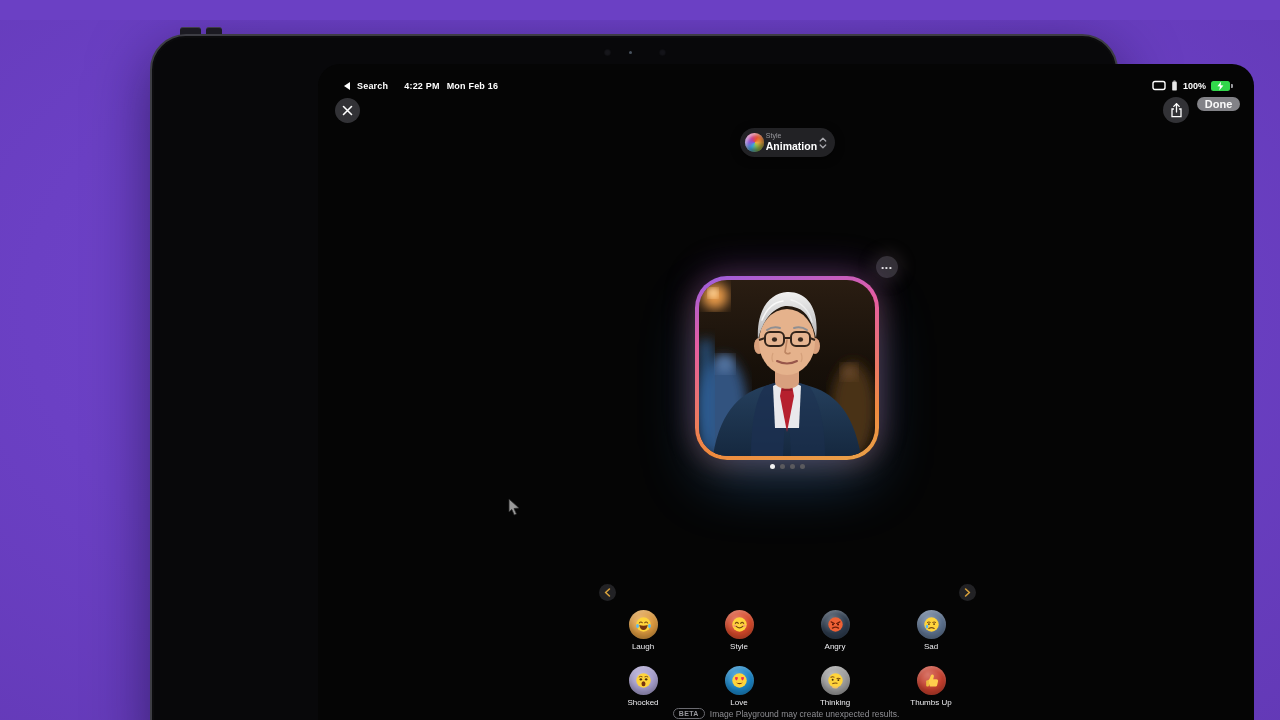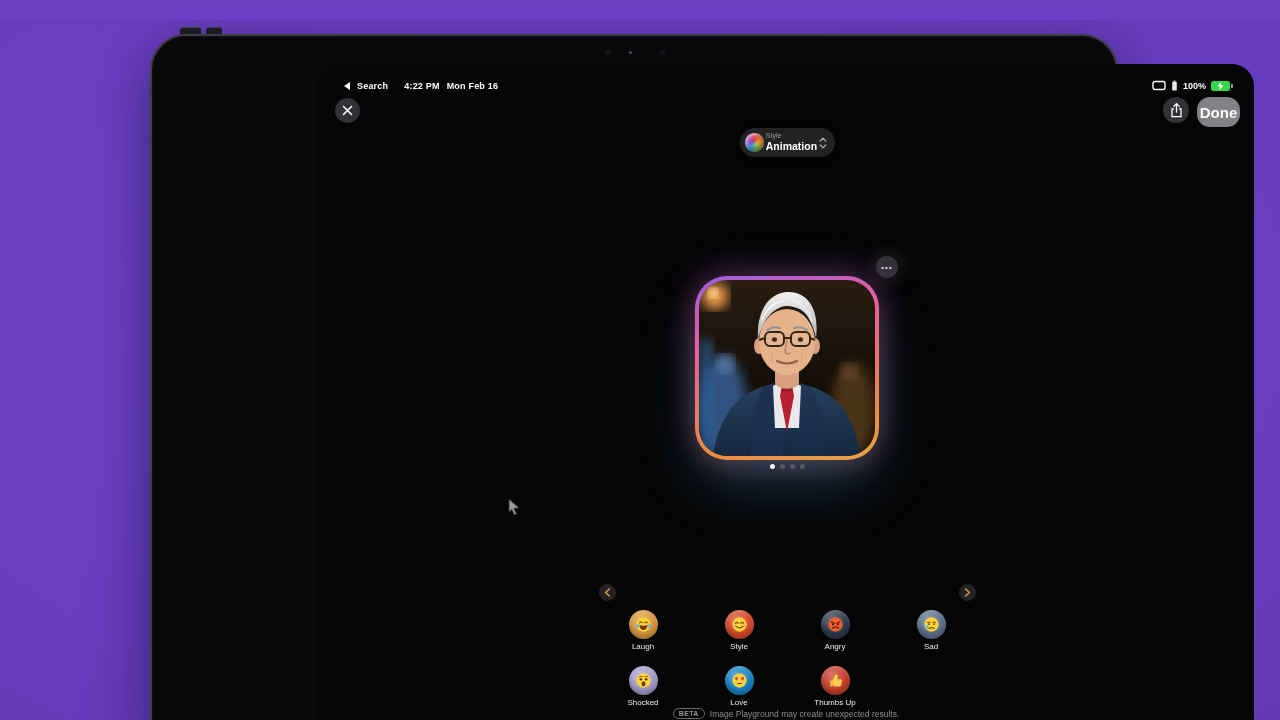--- a/index.html
+++ b/index.html
@@ -25,22 +25,22 @@
   .status-right { position:absolute; right:24px; top:16px; display:flex; align-items:center;
                   gap:5px; color:#fff; font-size:9px; font-weight:700;padding-left:22px; }
   .batt-green { position:relative; width:19px; height:10px; background:#32d74b;
                 border-radius:2.5px; }
   .batt-green::after { content:""; position:absolute; right:-3px; top:3px; width:2px; height:4px;
                        background:#9a9a9e; border-radius:0 1px 1px 0; }
 
   
   .round-btn { position:absolute; display:flex; align-items:center; justify-content:center;
                border-radius:50%; background:#323236; cursor:default; }
-  .done-btn { position:absolute; left:879px; top:33px; width:43px; height:30px; border-radius:13px;
-              background:#828287; color:#fafafa; font-size:15px; font-weight:700;
+  .done-btn { position:absolute; left:879px; top:33px; width:43px; height:14px; border-radius:13px;
+              background:#828287; color:#fafafa; font-size:11px; font-weight:700;
               display:flex; align-items:center; justify-content:center; }
 
   .style-pill { position:absolute; left:422px; top:64px; width:95px; height:29px;
                 background:#222225; border-radius:15px; display:flex; align-items:center;
                 padding:0 8px 0 5px; gap:2px; box-shadow:0 2px 8px rgba(0,0,0,.5); }
   .style-swirl { width:19px; height:19px; border-radius:50%;
                  background:conic-gradient(from 30deg,#e8562d,#f0a840,#9acb4c,#38a8e0,#8458d8,#c83c8a,#e8562d);
                  box-shadow:inset -2px -3px 4px rgba(0,0,0,.45), inset 2px 2px 3px rgba(255,255,255,.55); }
   .style-text { display:flex; flex-direction:column; line-height:1.15; flex:1; }
   .style-label { font-size:7px; color:#98989d; }
@@ -325,20 +325,34 @@
               <svg viewBox="0 0 20 20">
                 <circle cx="10" cy="10" r="7.6" fill="#ffd43b"></circle>
                 <path d="M6.8,10 C4.4,8.2 5.4,5.4 6.8,6.6 C8.2,5.4 9.2,8.2 6.8,10 Z" fill="#ee2b52"></path>
                 <path d="M13.2,10 C10.8,8.2 11.8,5.4 13.2,6.6 C14.6,5.4 15.6,8.2 13.2,10 Z" fill="#ee2b52"></path>
                 <path d="M6.4,12 Q10,15.8 13.6,12 Q10,13.4 6.4,12 Z" fill="#77340e"></path>
               </svg>
             </div>
             <span class="expr-label">Love</span>
           </div>
           <div class="expr-item">
+            <div class="expr-circle" style="background: radial-gradient(circle at 38% 30%, rgba(255, 255, 255, 0.28), transparent 55%), rgb(158, 158, 158);">
+              <svg viewBox="0 0 20 20">
+                <circle cx="10" cy="10" r="7.6" fill="#ffd43b"></circle>
+                <path d="M5.2,6.6 Q6.8,5.5 8.4,6.5" stroke="#7a4a12" stroke-width="1.1" fill="none" stroke-linecap="round"></path>
+                <path d="M11.6,8 Q13.2,7.3 14.8,8.1" stroke="#7a4a12" stroke-width="1.1" fill="none" stroke-linecap="round"></path>
+                <circle cx="7" cy="9.2" r="1" fill="#4a3008"></circle>
+                <circle cx="13" cy="9.6" r="1" fill="#4a3008"></circle>
+                <path d="M7.2,13.2 Q9.4,12.2 11.6,12.9" stroke="#7a4a12" stroke-width="1.2" fill="none" stroke-linecap="round"></path>
+                <path d="M6.2,15.2 q3.2,2.4 6.8,0.6 l-0.6,2 q-3.4,1.4 -6.2,-0.7 Z" fill="#f2c063"></path>
+              </svg>
+            </div>
+            <span class="expr-label">Thinking</span>
+          </div>
+          <div class="expr-item">
             <div class="expr-circle" style="background: radial-gradient(circle at 38% 30%, rgba(255, 255, 255, 0.28), transparent 55%), rgb(200, 64, 46);">
               <svg viewBox="0 0 20 20">
                 <path fill="#ffcc4d" d="M8.3,16.4 h5.5 c1.1,0 2,-0.7 2.2,-1.7 l0.9,-3.9 c0.25,-1.1 -0.6,-2.1 -1.7,-2.1 h-3.4 l0.7,-2.9 c0.2,-0.9 -0.35,-1.8 -1.25,-2 -0.8,-0.2 -1.6,0.25 -1.9,1 l-1.5,3.6 -1.55,1.7 Z"></path>
                 <rect x="4.4" y="9.8" width="3" height="6.6" rx="1.2" fill="#eebc3f"></rect>
               </svg>
             </div>
             <span class="expr-label">Thumbs Up</span>
           </div>
         </div>
 

